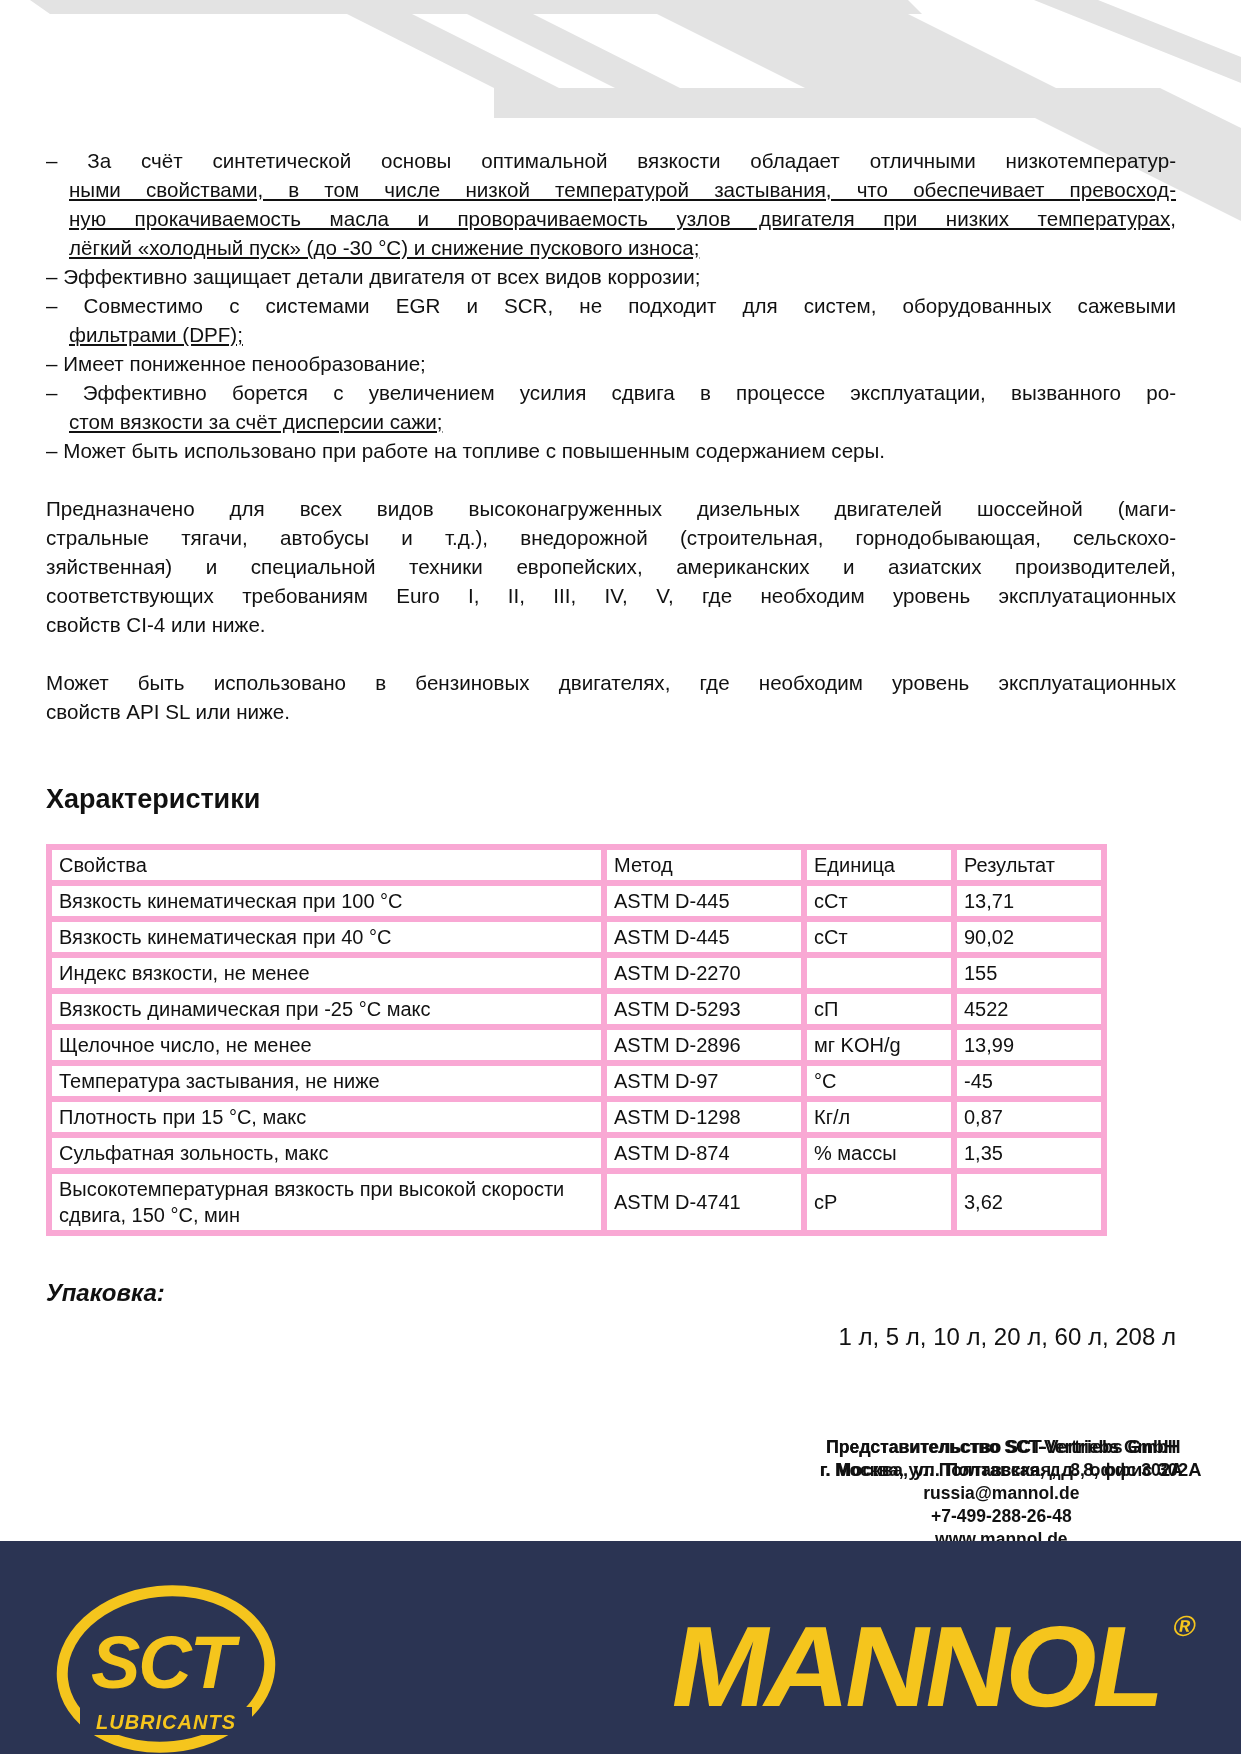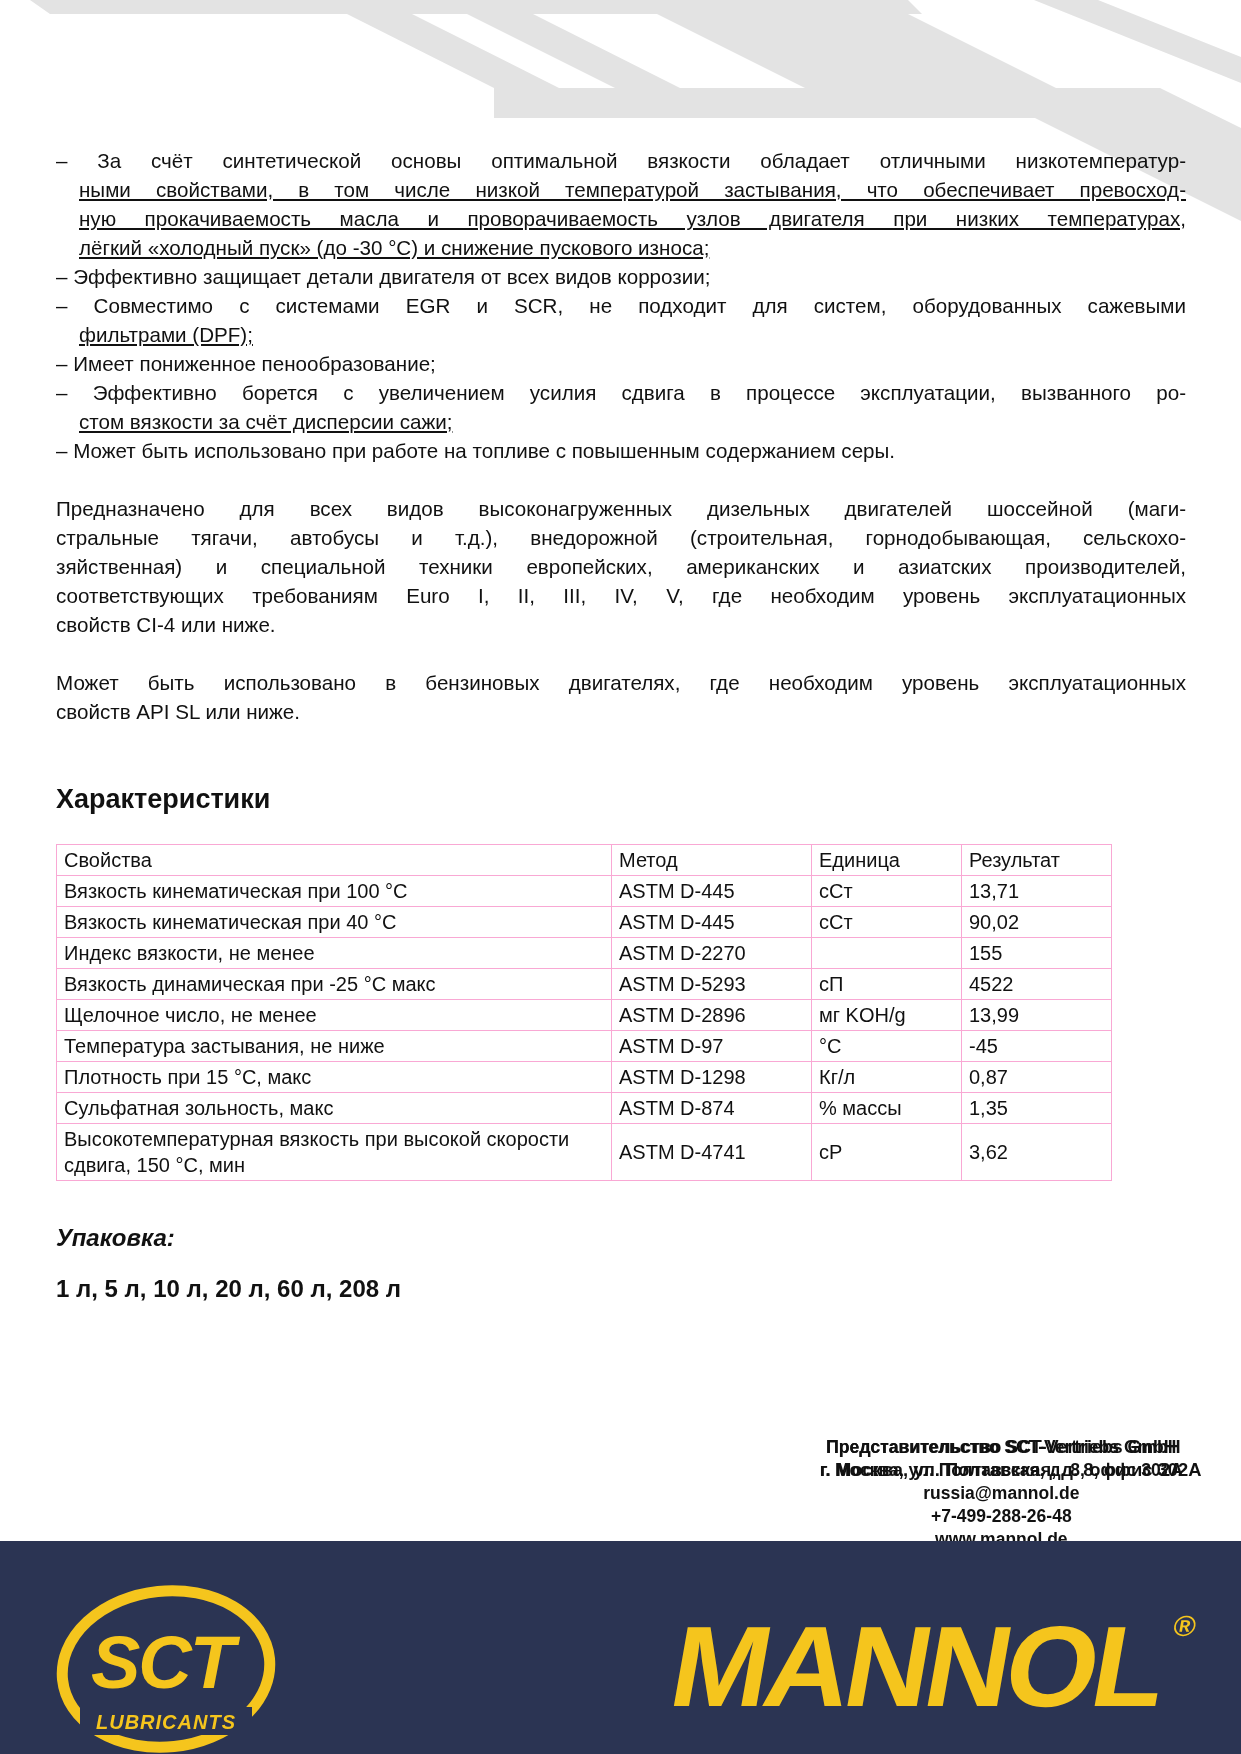--- a/index.html
+++ b/index.html
@@ -5,35 +5,35 @@
   :root { --navy:#2b3453; --yellow:#f5c51d; --decor:#e3e3e3; --ink:#111; }
   * { box-sizing:border-box; }
   html,body { margin:0; padding:0; }
   body {
     width:1241px; height:1754px; position:relative; background:#fff;
     font-family:"Liberation Sans", sans-serif; color:var(--ink); overflow:hidden;
   }
   
   .decor { position:absolute; left:0; top:0; width:1241px; height:240px; z-index:0; }
   
-  .content { position:absolute; left:56px; width:1130px; top:146px; z-index:1; }
+  .content { position:absolute; left:46px; width:1130px; top:146px; z-index:1; }
   .tl { font-size:20.6px; line-height:29px; white-space:normal; }
   .tl.just { text-align:justify; text-align-last:justify; }
   .tl.cont { padding-left:23px;text-decoration:underline; }
   .para { margin-top:29px; }
   .section-heading { margin-top:57px; font-size:27px; font-weight:bold; line-height:32px; }
   
   table.props { border-collapse:collapse; margin-top:29px; width:1055px; table-layout:fixed; }
   table.props td, table.props th {
-    border:1px solid #f9a8d4; font-size:20px; font-weight:normal; text-align:left;
+    border:6px solid #f9a8d4; font-size:20px; font-weight:normal; text-align:left;
     padding:2px 7px; line-height:26px; vertical-align:middle; overflow:hidden;
   }
   
   .pack-heading { margin-top:42px; font-size:24px; font-weight:bold; line-height:30px;font-style:italic; }
-  .pack-sizes   { margin-top:21px; font-size:24px; font-weight:bold; line-height:30px; }
+  .pack-sizes   { margin-top:14px; font-size:24px; font-weight:normal; line-height:30px;text-align:right; }
   
   .contact {
     position:absolute; top:1436px; right:58px; z-index:1; text-align:center;
     font-size:17.5px; font-weight:bold; line-height:23px; white-space:nowrap;
   }
   .dbl { position:relative; display:inline-block; }
   .dbl .ghost {
     position:absolute; left:0; top:0; white-space:nowrap;
     transform-origin:0 50%;
   }

